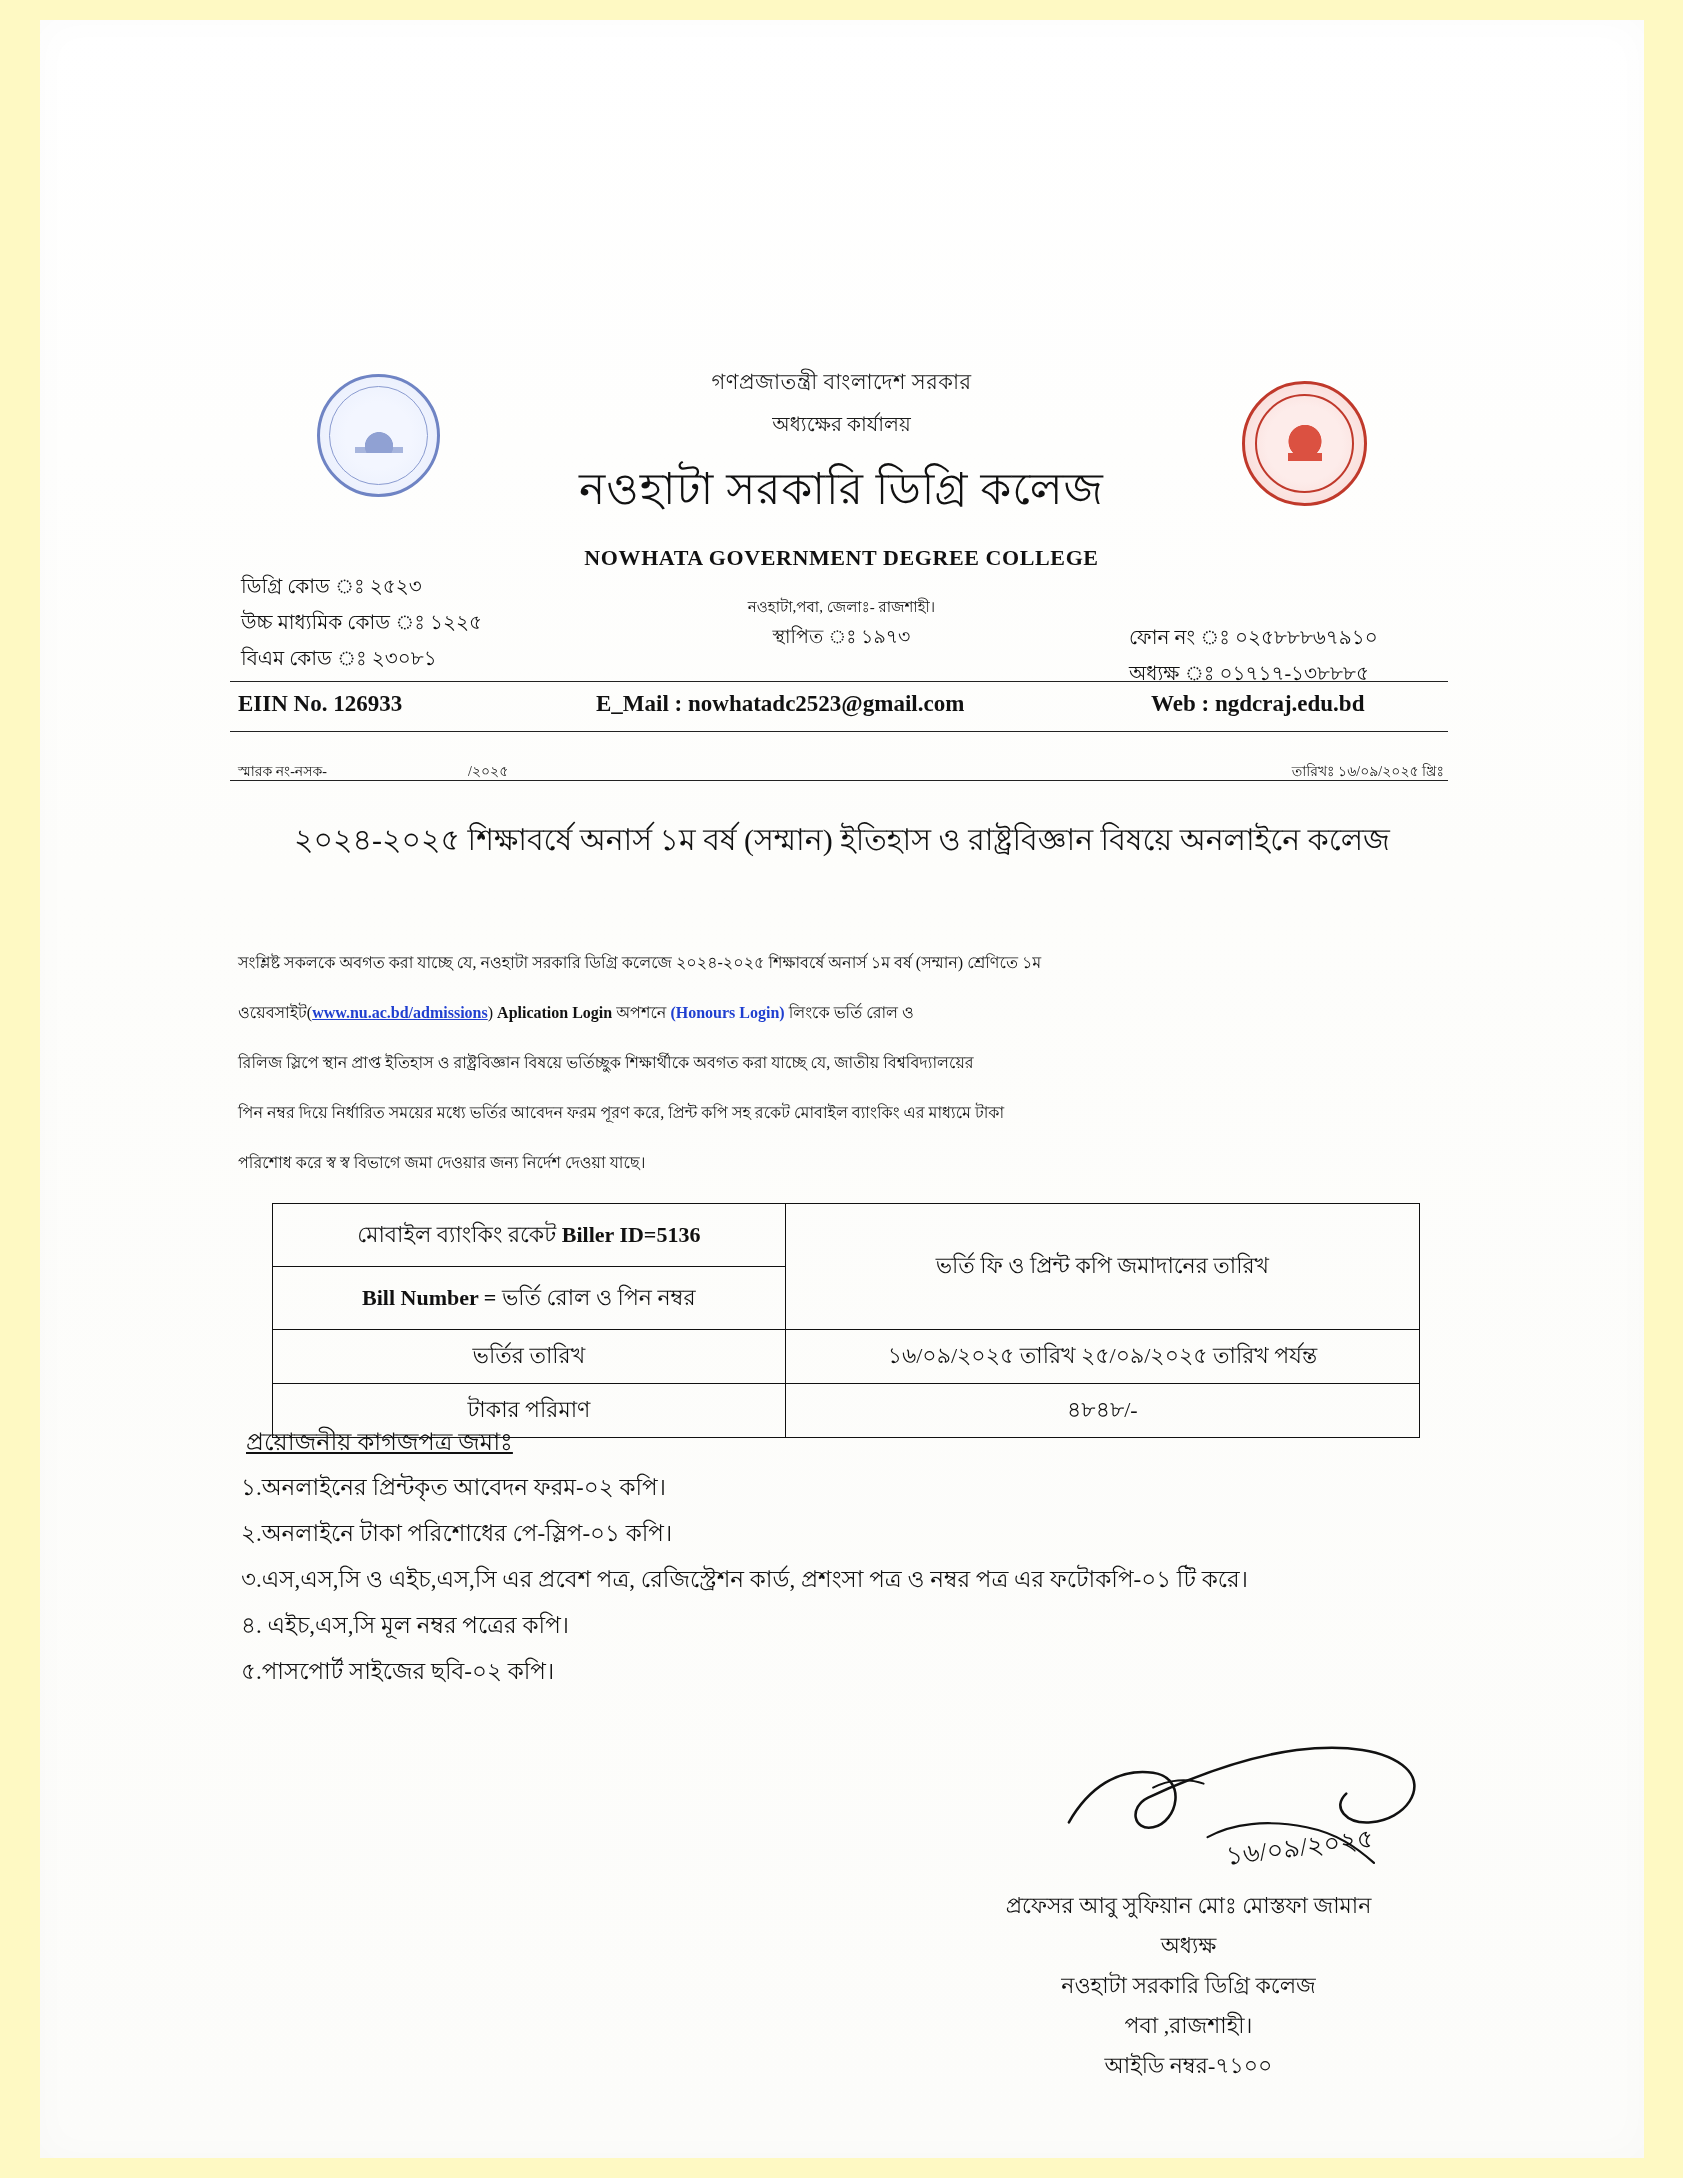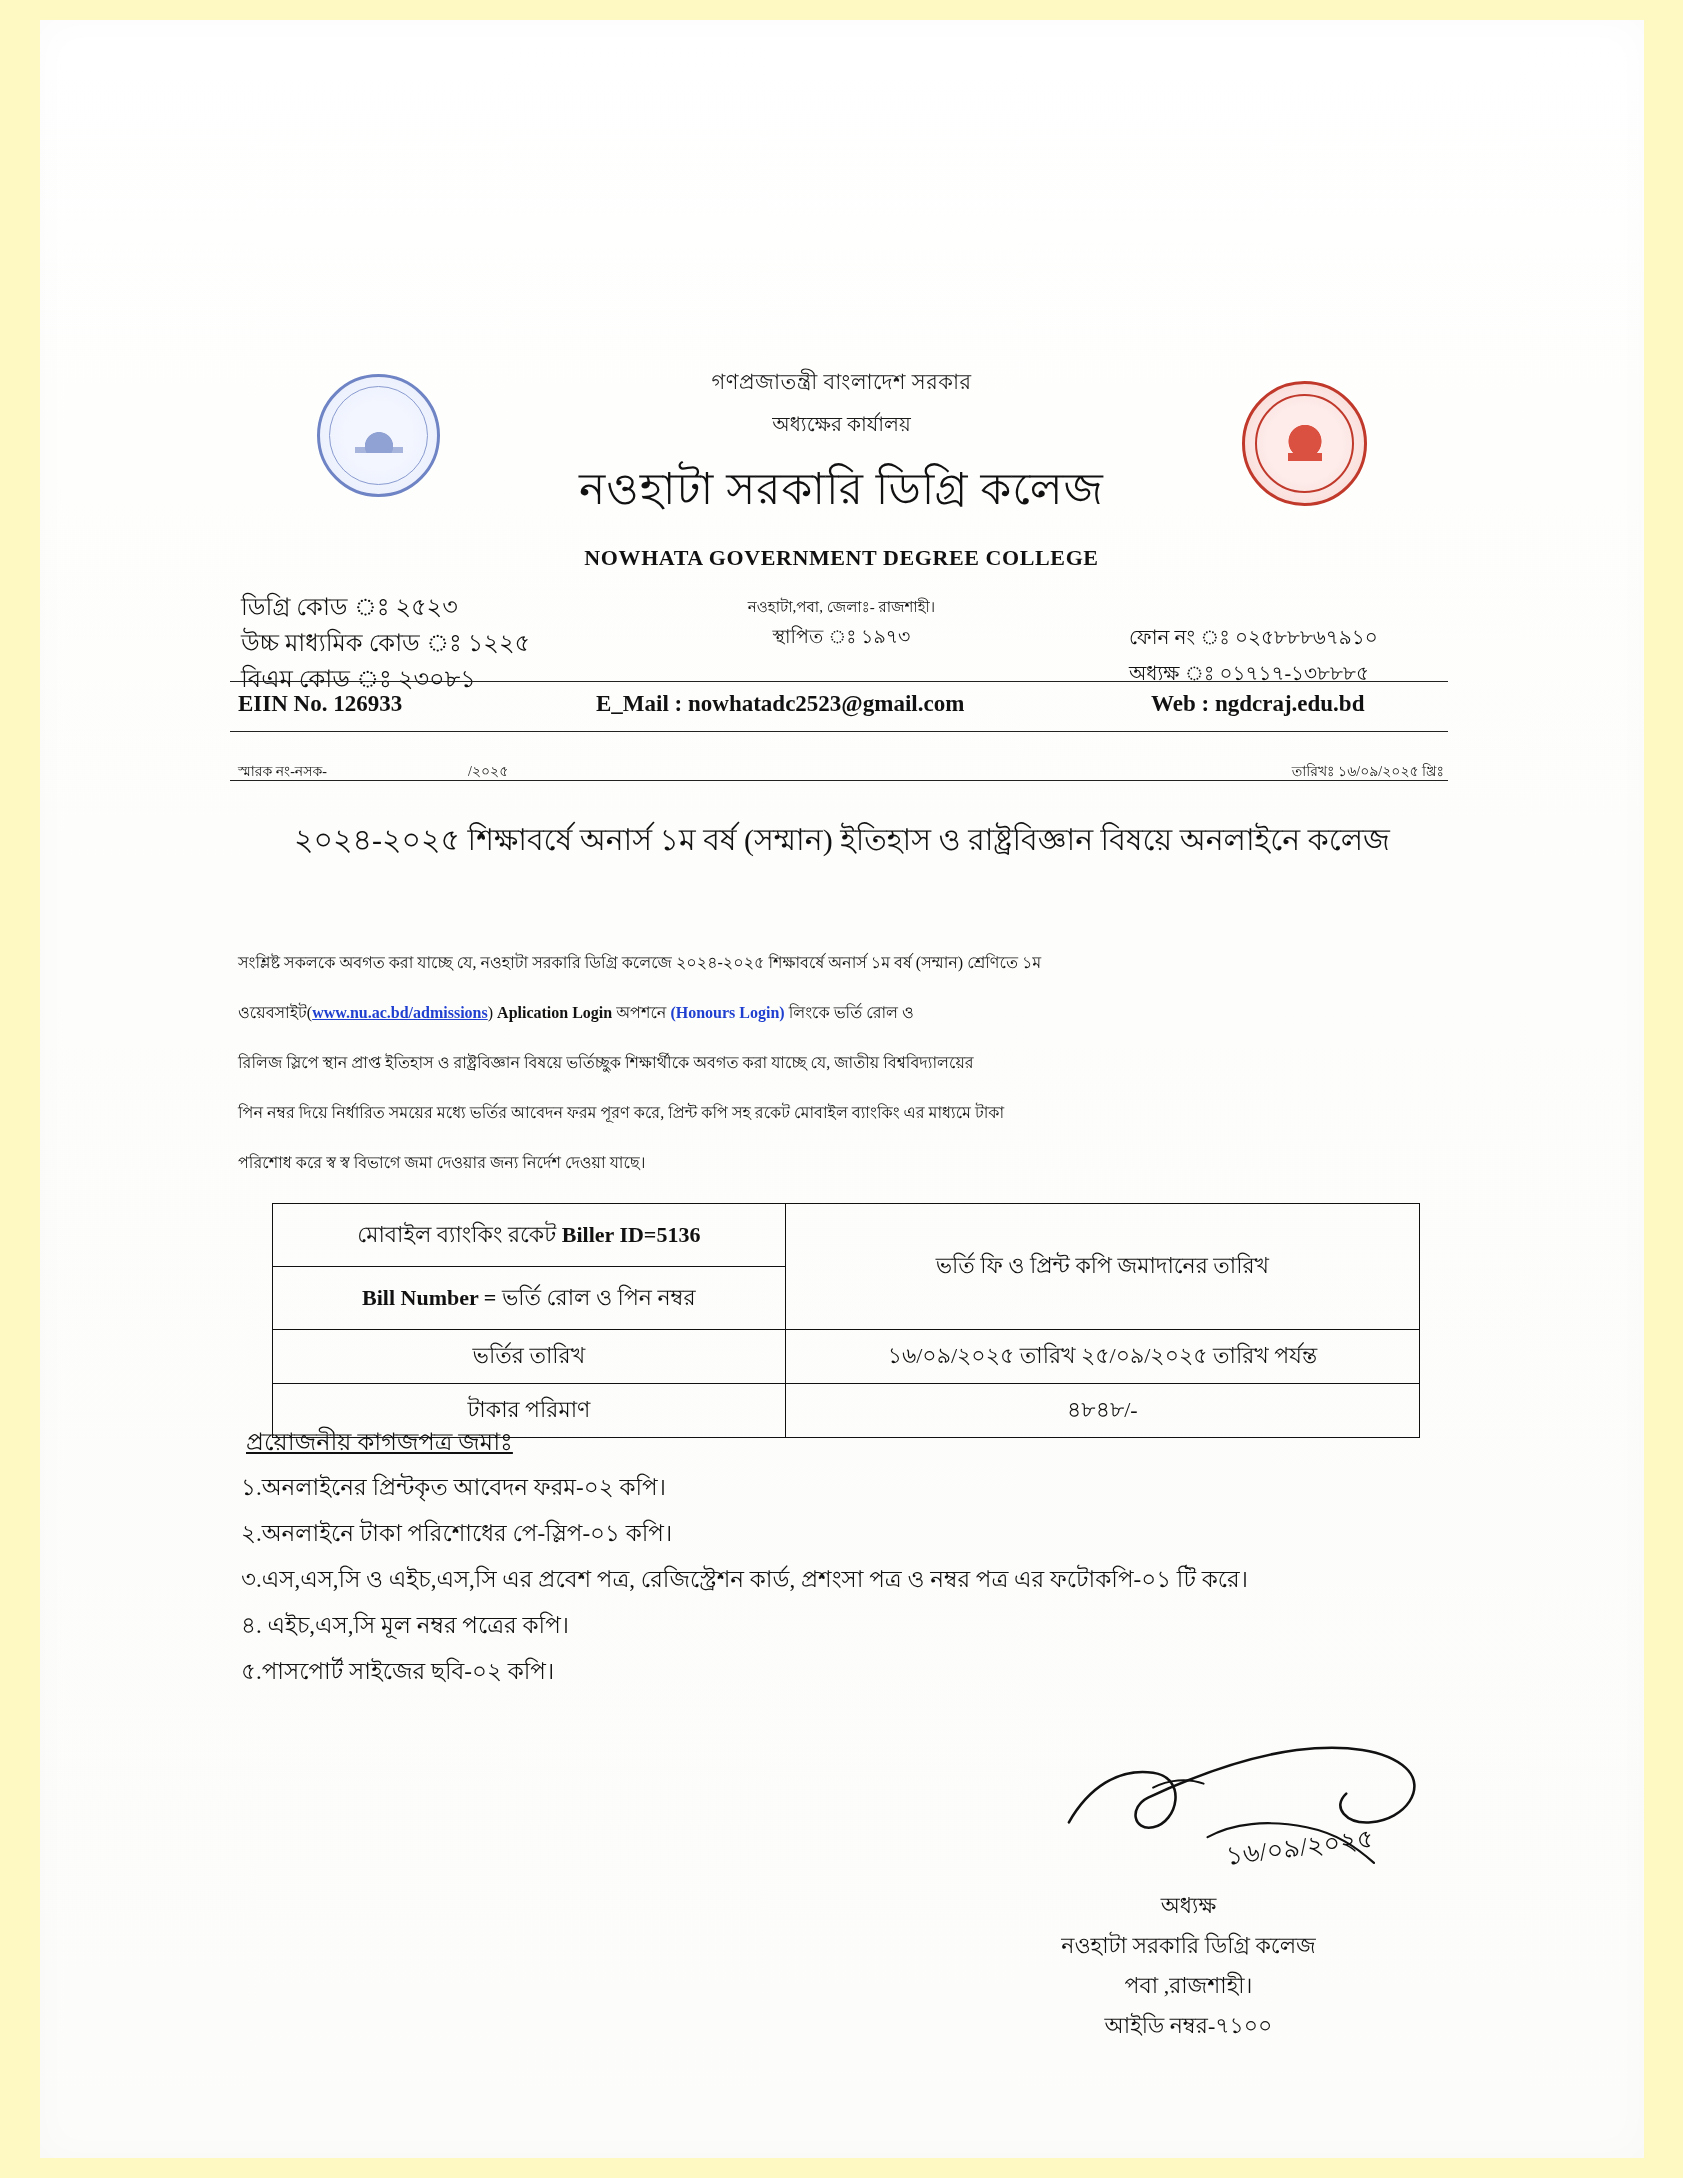--- a/index.html
+++ b/index.html
@@ -127,22 +127,22 @@
                 linear-gradient(#d8412f, #d8412f);
     background-repeat: no-repeat;
     background-size: 100% 100%, 34px 8px;
     background-position: 0 0, 6px 80%;
     opacity: .9;
   }
 
   
   .codes-left {
     position: absolute;
-    left: 241px; top: 589px;
-    font-size: 24px;
+    left: 241px; top: 568px;
+    font-size: 20px;
     line-height: 36px;
   }
   .codes-right {
     position: absolute;
     left: 1129px; top: 619px;
     font-size: 20px;
     line-height: 36px;
   }
   .estd {
     position: absolute;
@@ -376,19 +376,20 @@
   </div>
 
   <svg class="sig-svg" viewBox="0 0 420 150">
     <path d="M10,95 C30,60 60,40 95,45 C130,50 120,95 95,100 C75,104 70,80 90,70 C120,56 180,30 240,22 C290,16 330,22 350,40 C372,60 350,92 315,95 C290,97 275,80 290,66" fill="none" stroke="#111" stroke-width="2.6" stroke-linecap="round"></path>
     <path d="M95,60 C110,52 130,50 146,56" fill="none" stroke="#111" stroke-width="2" stroke-linecap="round"></path>
     <path d="M150,110 C175,96 210,92 250,100 C280,106 300,120 318,136" fill="none" stroke="#111" stroke-width="2.2" stroke-linecap="round"></path>
     <text x="170" y="138" font-family="Liberation Serif, serif" font-size="26" fill="#111" transform="rotate(-7 170 138)">১৬/০৯/২০২৫</text>
   </svg>
 
   <div class="sig-block">
+    <div>প্রফেসর আবু সুফিয়ান মোঃ মোস্তফা জামান</div>
     <div>অধ্যক্ষ</div>
     <div>নওহাটা সরকারি ডিগ্রি কলেজ</div>
     <div>পবা ,রাজশাহী।</div>
     <div>আইডি নম্বর-৭১০০</div>
   </div>
 </div>
 
 
 </body></html>

